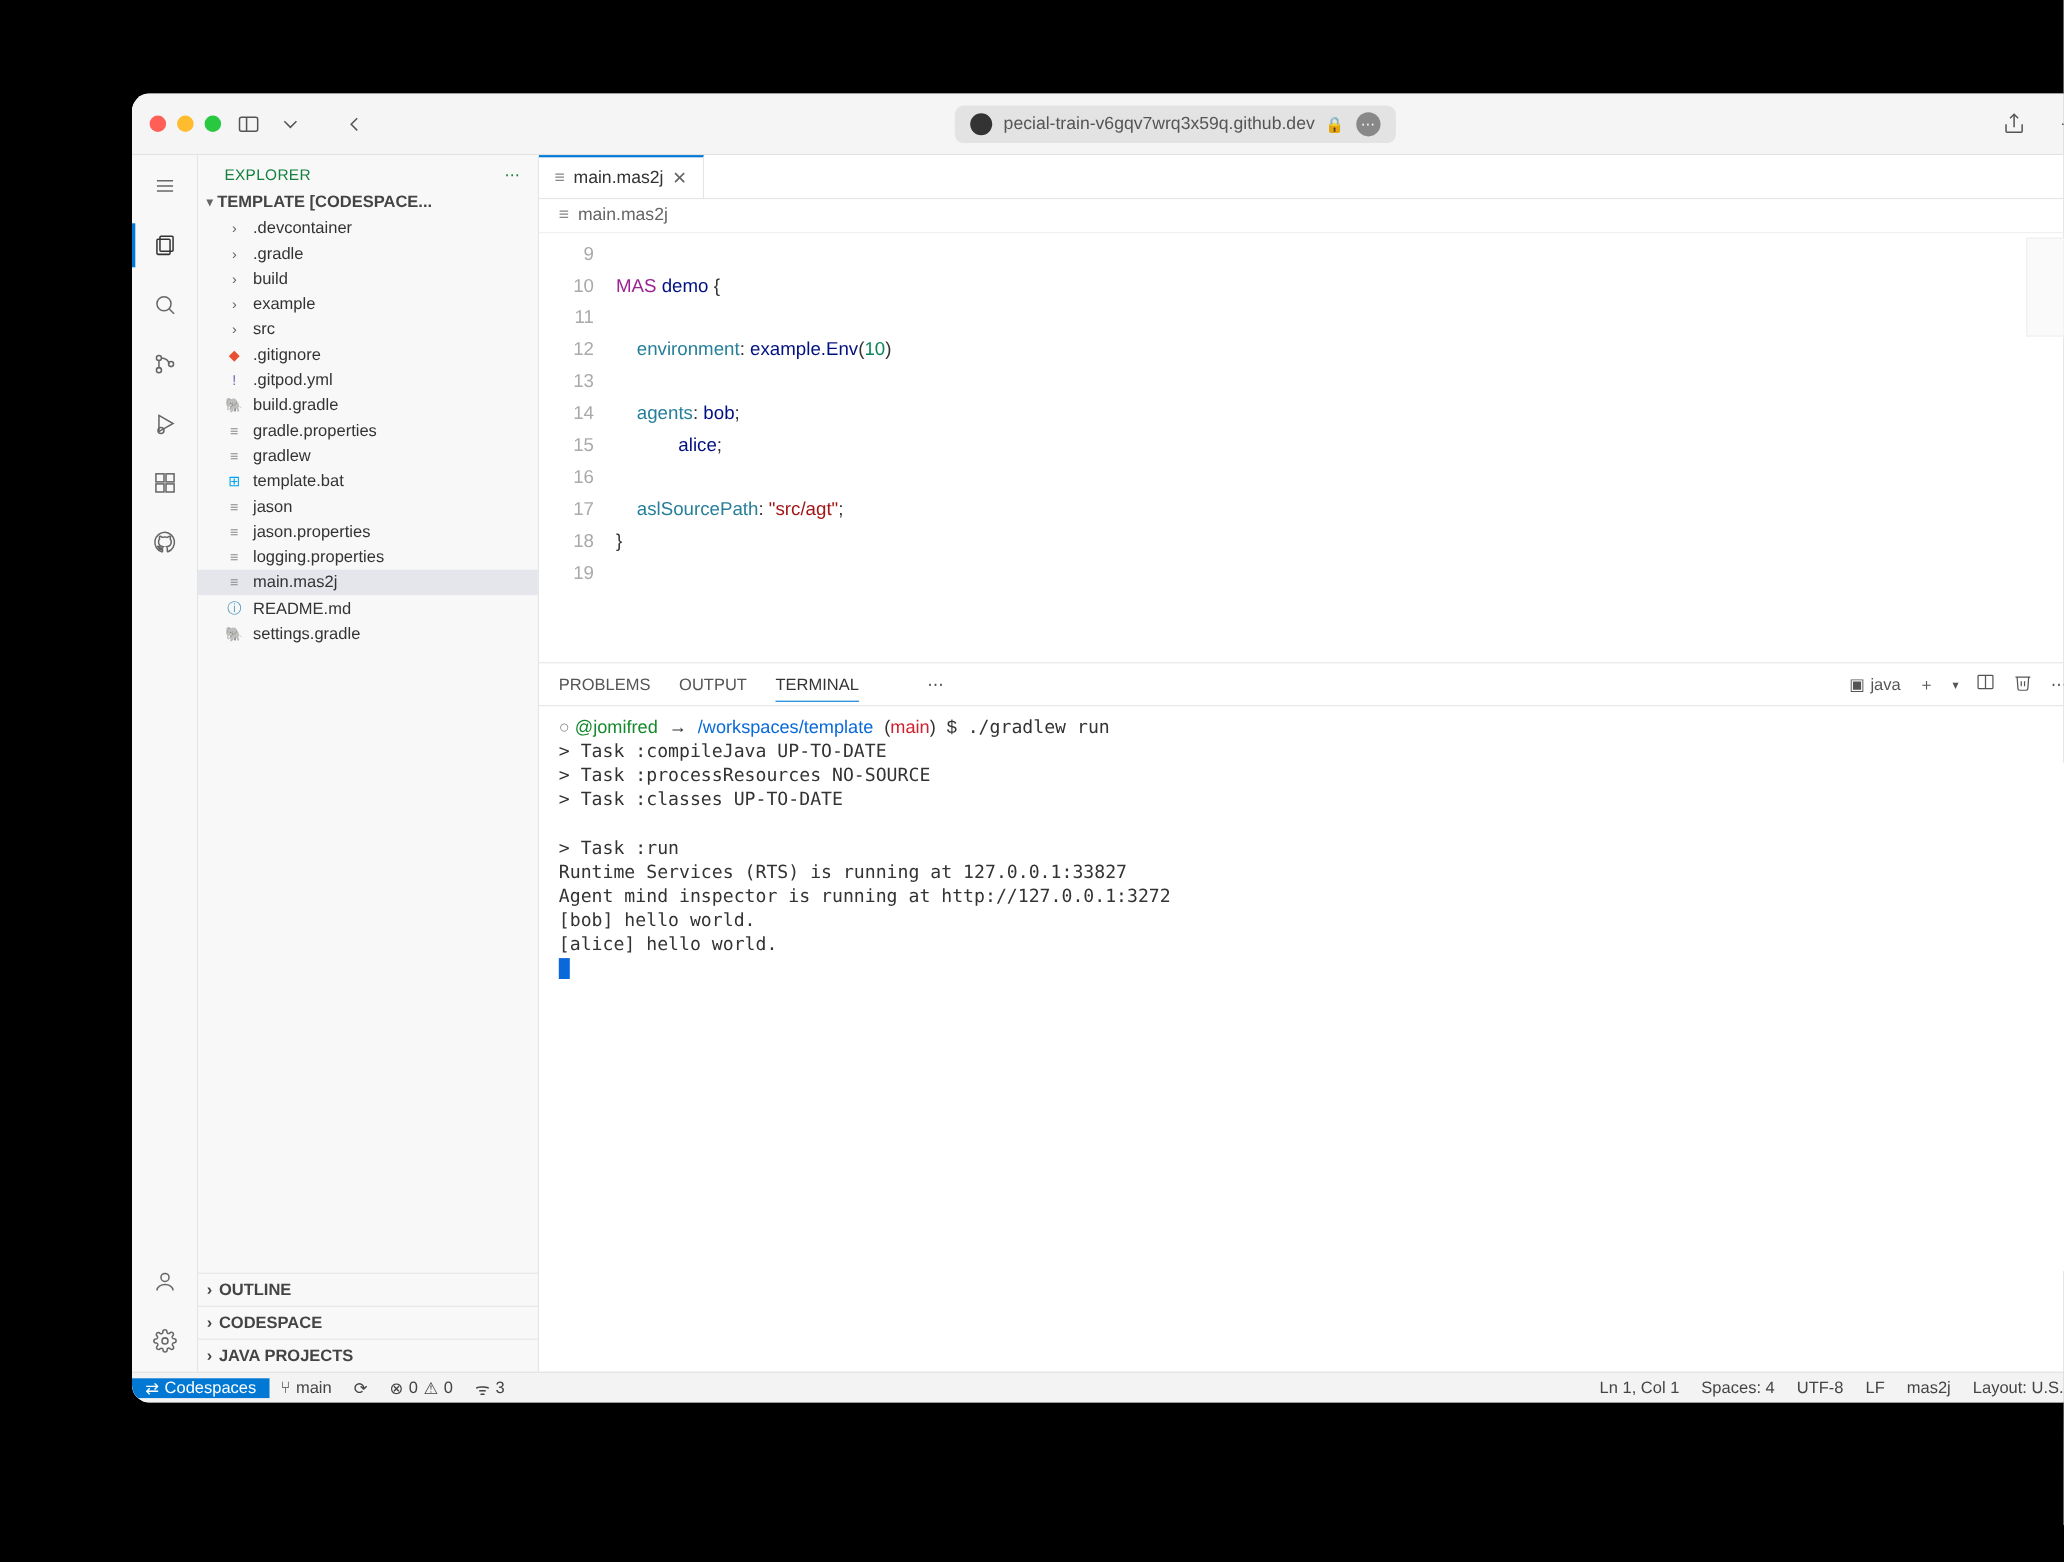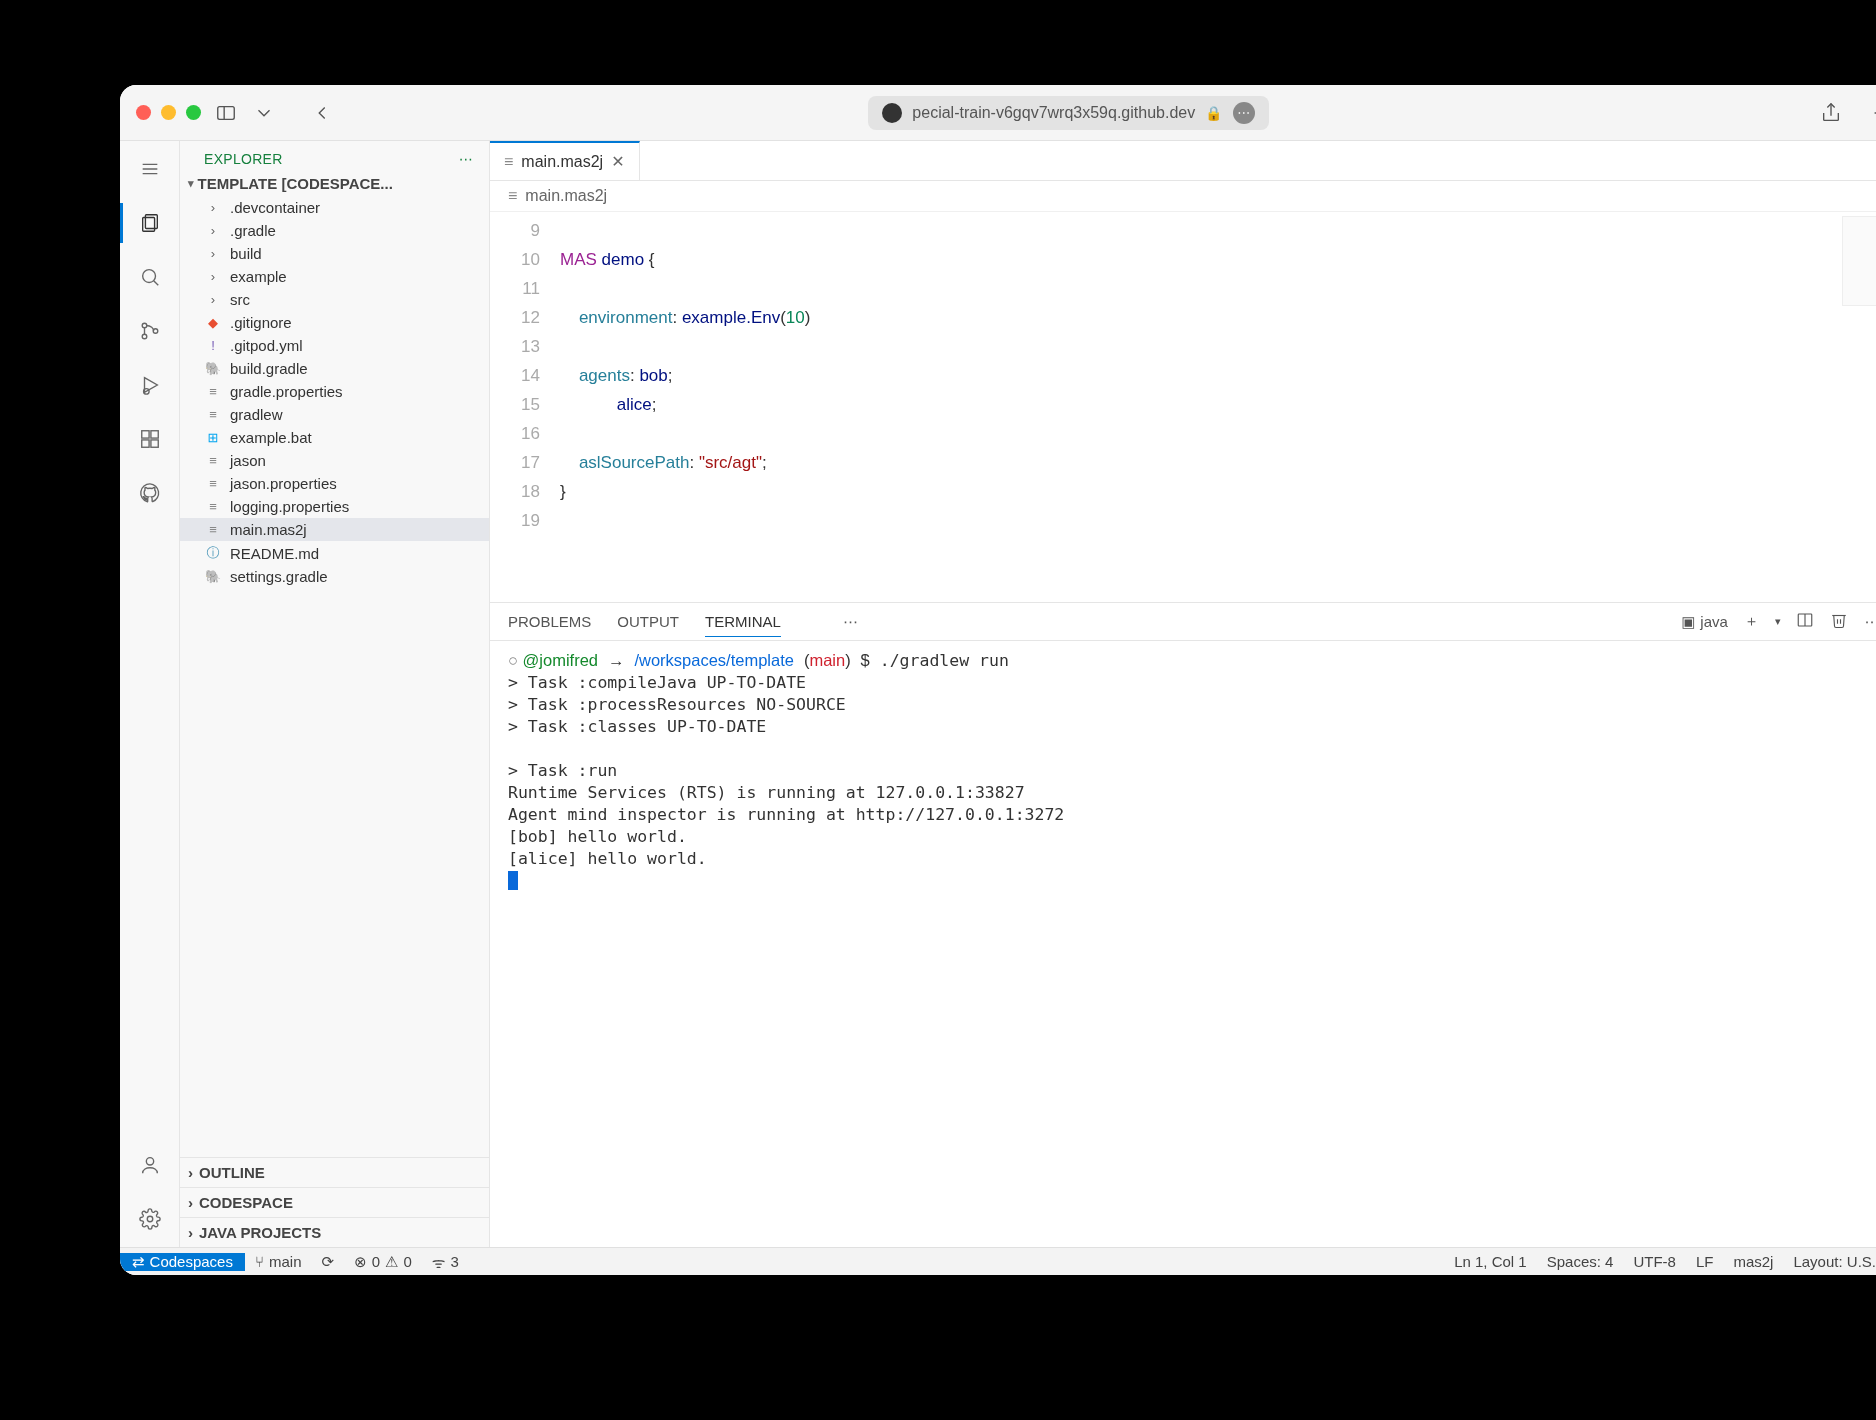--- a/index.html
+++ b/index.html
@@ -237,21 +237,21 @@
           <div class="tree-item">
             <span class="ic" style="color:#888">≡</span>
             <span class="fi">gradle.properties</span>
           </div>
           <div class="tree-item">
             <span class="ic" style="color:#888">≡</span>
             <span class="fi">gradlew</span>
           </div>
           <div class="tree-item">
             <span class="ic" style="color:#00a4ef">⊞</span>
-            <span class="fi">example.bat</span>
+            <span class="fi">template.bat</span>
           </div>
           <div class="tree-item">
             <span class="ic" style="color:#888">≡</span>
             <span class="fi">jason</span>
           </div>
           <div class="tree-item">
             <span class="ic" style="color:#888">≡</span>
             <span class="fi">jason.properties</span>
           </div>
           <div class="tree-item">

